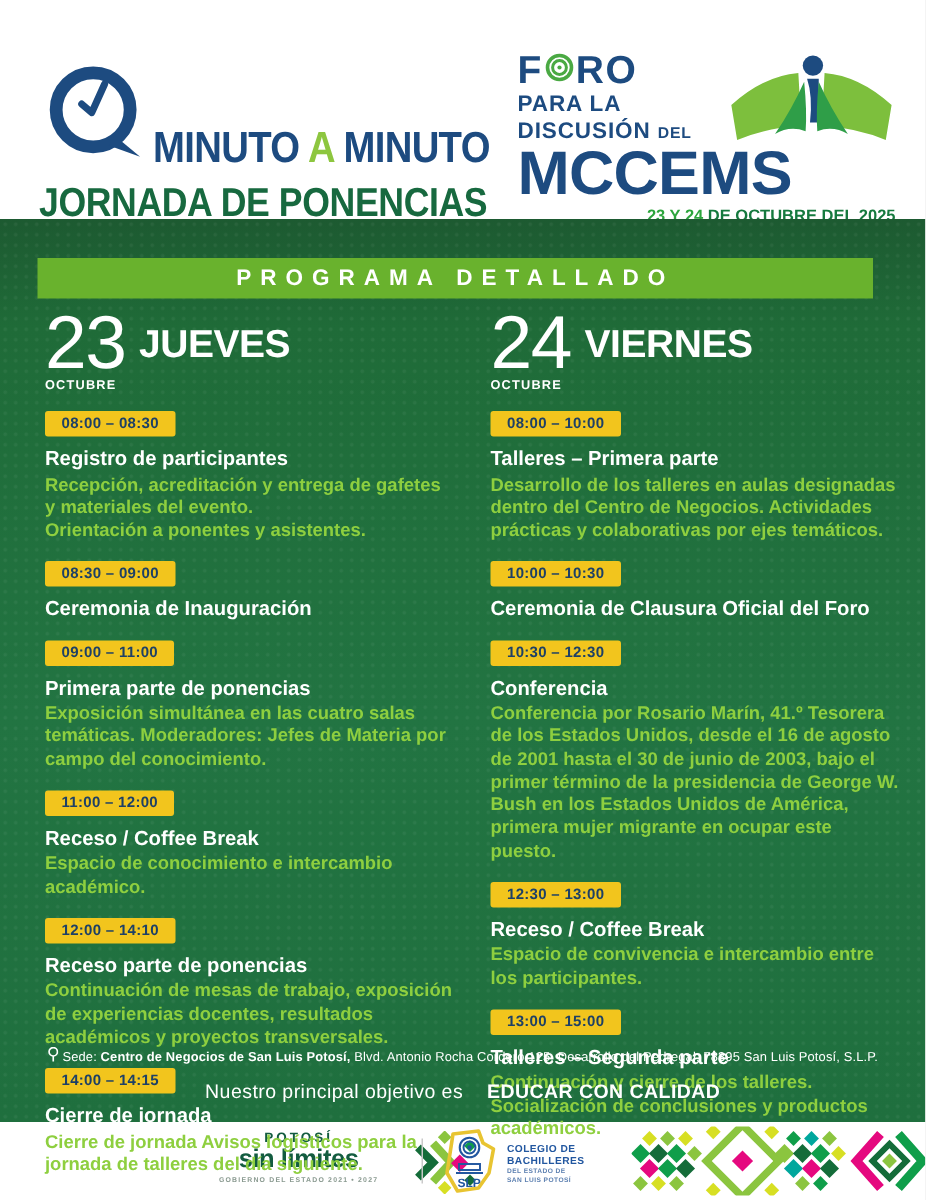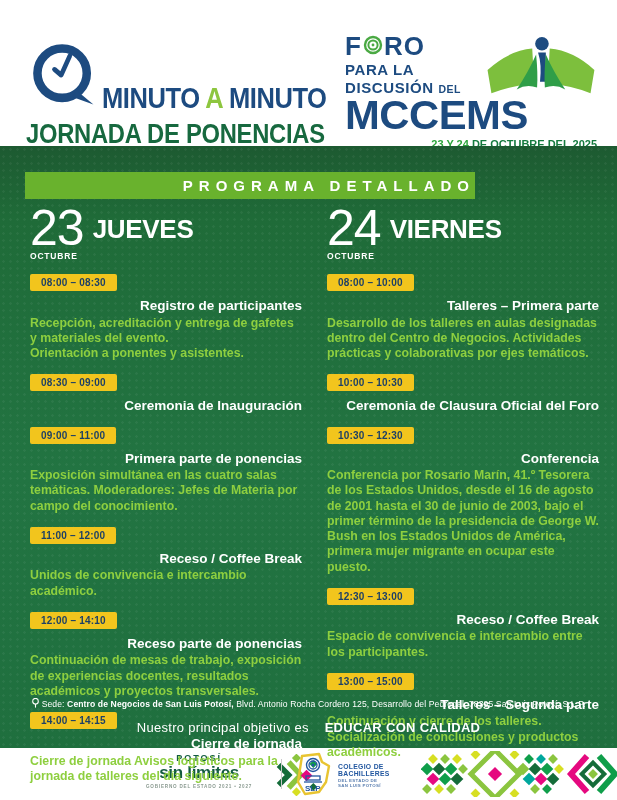--- a/index.html
+++ b/index.html
@@ -42,39 +42,39 @@
     position:absolute; top:146px; left:0; width:617px; height:602px;
     background:linear-gradient(180deg,#1d5a31 0%, #1f6b38 12%, #227442 55%, #1f6f3e 100%);
   }
   .body::after {
     content:""; position:absolute; inset:0; pointer-events:none;
     background-image:radial-gradient(rgba(255,255,255,0.05) 1px, transparent 1.5px);
     background-size:7px 7px;
   }
 
   .banner {
-    position:absolute; top:26px; left:25px; width:450px; height:27px;
-    background:#69b22d; display:flex; align-items:center; justify-content:flex-end; z-index:2;
+    position:absolute; top:26px; left:25px; width:557px; height:27px;
+    background:#69b22d; display:flex; align-items:center; justify-content:center; z-index:2;
   }
   .banner-text { color:#ffffff; font-weight:800; font-size:15px; letter-spacing:6px; white-space:nowrap; }
 
   .columns { position:absolute; top:62px; left:30px; display:flex; gap:25px; z-index:2; }
   .col { width:272px; }
 
   .day-header { display:flex; align-items:flex-start; gap:9px; color:#ffffff; }
   .day-num { font-size:50px; font-weight:400; line-height:0.82; letter-spacing:-1px; }
   .day-month { font-size:8.5px; font-weight:700; letter-spacing:0.8px; margin-top:2px; }
   .day-name { font-size:26px; font-weight:800; margin-top:6px; letter-spacing:-0.3px; }
 
   .entry { margin-top:11px; }
   .time-badge {
     display:inline-block; background:#f2c51d; color:#1d4066;
     font-weight:800; font-size:10px; padding:3px 11px; border-radius:2px; letter-spacing:0.2px;
   }
-  .entry-title { color:#ffffff; font-weight:800; font-size:13.5px; margin-top:7px; line-height:1.15;text-align:right; }
+  .entry-title { color:#ffffff; font-weight:800; font-size:13.5px; margin-top:7px; line-height:1.15; }
   .entry-desc {
     color:#8ecf3f; font-weight:700; font-size:12.3px; line-height:1.24; margin-top:2px;
     white-space:pre-line;
   }
   .entry-desc:empty { display:none; }
 
   .footer-info { position:absolute; left:0; width:617px; text-align:center; color:#ffffff; z-index:2; }
   .sede-line { bottom:38px; font-size:8.6px; font-weight:400; letter-spacing:0.1px; }
   .sede-line { position:absolute; }
   .sede-line .bold { font-weight:800; }
@@ -188,21 +188,21 @@
           
         </div>
         <div class="entry">
           <div class="time-badge">09:00 – 11:00</div>
           <div class="entry-title">Primera parte de ponencias</div>
           <div class="entry-desc">Exposición simultánea en las cuatro salas temáticas. Moderadores: Jefes de Materia por campo del conocimiento.</div>
         </div>
         <div class="entry">
           <div class="time-badge">11:00 – 12:00</div>
           <div class="entry-title">Receso / Coffee Break</div>
-          <div class="entry-desc">Unidos de convivencia e intercambio académico.</div>
+          <div class="entry-desc">Espacio de conocimiento e intercambio académico.</div>
         </div>
         <div class="entry">
           <div class="time-badge">12:00 – 14:10</div>
           <div class="entry-title">Receso parte de ponencias</div>
           <div class="entry-desc">Continuación de mesas de trabajo, exposición de experiencias docentes, resultados académicos y proyectos transversales.</div>
         </div>
         <div class="entry">
           <div class="time-badge">14:00 – 14:15</div>
           <div class="entry-title">Cierre de jornada</div>
           <div class="entry-desc">Cierre de jornada Avisos logísticos para la jornada de talleres del día siguiente.</div>

